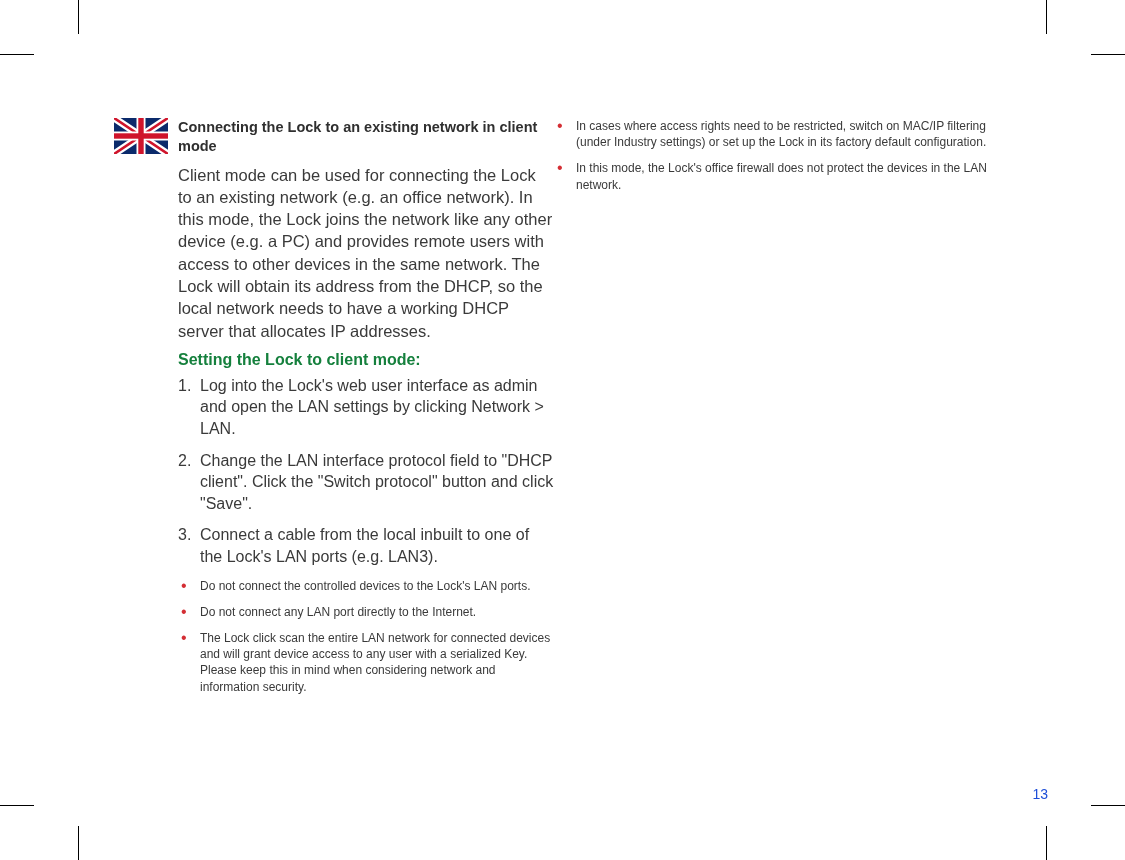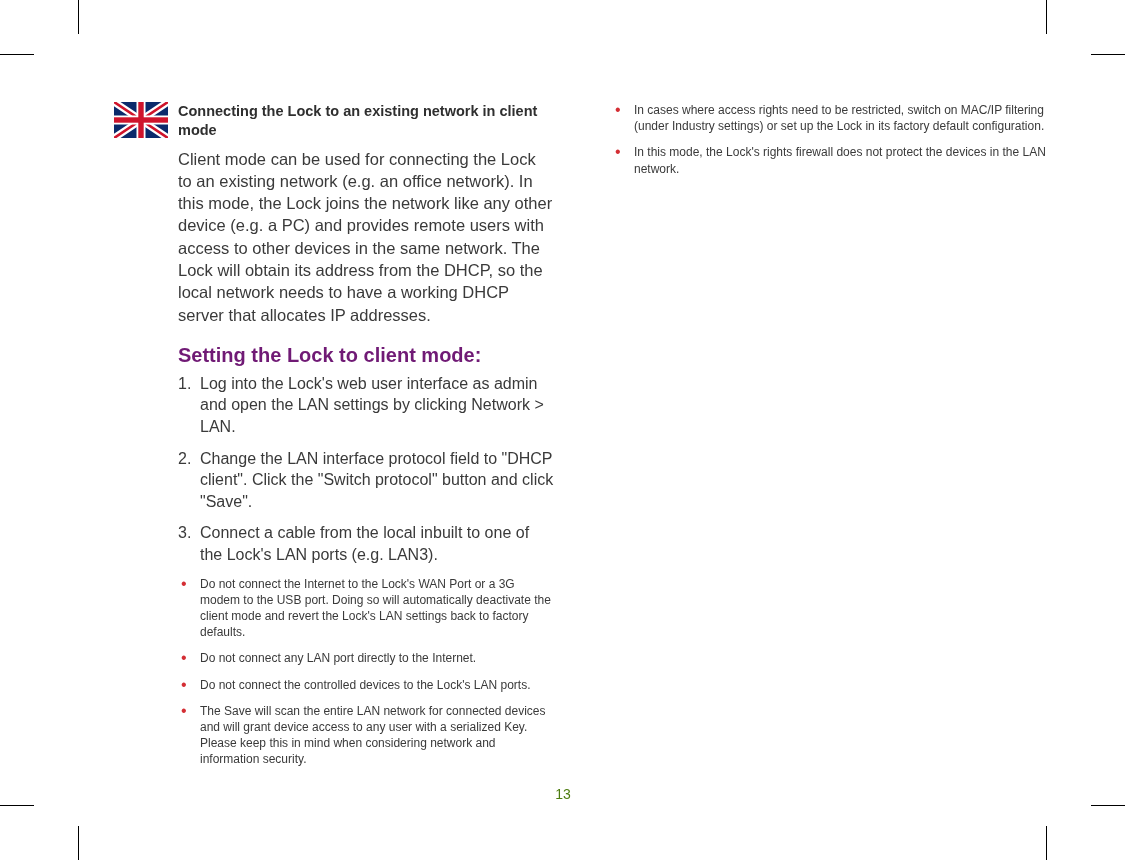--- a/index.html
+++ b/index.html
@@ -20,24 +20,23 @@
     position: absolute;
     left: 78px;
     top: 54px;
     width: 970px;
     height: 752px;
   }
 
   .columns {
     position: absolute;
     left: 36px;
-    top: 48px;
+    top: 64px;
     width: 930px;
     display: flex;
-    gap: 58px;
   }
   .col { flex: 0 0 440px; }
 
   .flag {
     display: inline-block;
     width: 54px;
     height: 36px;
     vertical-align: top;
     margin-right: 10px;
   }
@@ -59,25 +58,25 @@
 
   .body {
     font-size: 16.5px;
     line-height: 1.35;
     color: #3a3a3a;
     margin-top: 6px;
     font-weight: 400;
   }
 
   .sub-h {
-    font-size: 20px;
+    font-size: 16px;
     font-weight: 600;
-    margin-top: 18px;
+    margin-top: 9px;
     margin-bottom: 6px;
-    color: #701a75;
+    color: #15803d;
   }
 
   ol.steps {
     list-style: none;
     counter-reset: step;
     font-size: 16px;
     line-height: 1.35;
     color: #3a3a3a;
     padding-left: 0;
   }
@@ -113,23 +112,23 @@
     top: 0;
     color: #d42e34;
     font-size: 16px;
     line-height: 1;
   }
 
   .page-num {
     position: absolute;
     left: 0; right: 0;
     bottom: 4px;
-    text-align: center;
+    text-align: right;
     font-size: 14px;
-    color: #4d7c0f;
+    color: #1d4ed8;
   }
 
   .indent-block { margin-left: 64px; width: 376px; }
 </style>
 </head>
 <body>
 
 <div class="crop-mark cm-h" style="left:0;top:54px"></div>
 <div class="crop-mark cm-v" style="left:78px;top:0"></div>
 <div class="crop-mark cm-h" style="right:0;top:54px"></div>
@@ -166,31 +165,30 @@
         <p class="body">Client mode can be used for connecting the Lock to an existing network (e.g. an office network). In this mode, the Lock joins the network like any other device (e.g. a PC) and provides remote users with access to other devices in the same network. The Lock will obtain its address from the DHCP, so the local network needs to have a working DHCP server that allocates IP addresses.</p>
 
         <div class="sub-h">Setting the Lock to client mode:</div>
         <ol class="steps">
           <li>Log into the Lock's web user interface as admin and open the LAN settings by clicking Network &gt; LAN.</li>
           <li>Change the LAN interface protocol field to "DHCP client". Click the "Switch protocol" button and click "Save".</li>
           <li>Connect a cable from the local inbuilt to one of the Lock's LAN ports (e.g. LAN3).</li>
         </ol>
 
         <ul class="bul">
-          <li>Do not connect the Internet to the Lock's WAN Port or a 3G modem to the USB port. Doing so will automatically deactivate the client mode and revert the Lock's LAN settings back to factory defaults.</li>
+          <li>Do not connect the controlled devices to the Lock's LAN ports.</li>
           <li>Do not connect any LAN port directly to the Internet.</li>
-          <li>Do not connect the controlled devices to the Lock's LAN ports.</li>
-          <li>The Save will scan the entire LAN network for connected devices and will grant device access to any user with a serialized Key. Please keep this in mind when considering network and information security.</li>
+          <li>The Lock click scan the entire LAN network for connected devices and will grant device access to any user with a serialized Key. Please keep this in mind when considering network and information security.</li>
         </ul>
       </div>
     </div>
 
     <div class="col" style="flex:0 0 460px">
       <ul class="bul">
         <li>In cases where access rights need to be restricted, switch on MAC/IP filtering (under Industry settings) or set up the Lock in its factory default configuration.</li>
-        <li>In this mode, the Lock's rights firewall does not protect the devices in the LAN network.</li>
+        <li>In this mode, the Lock's office firewall does not protect the devices in the LAN network.</li>
       </ul>
     </div>
 
   </div>
 
   <div class="page-num">13</div>
 </div>
 
 </body></html>

